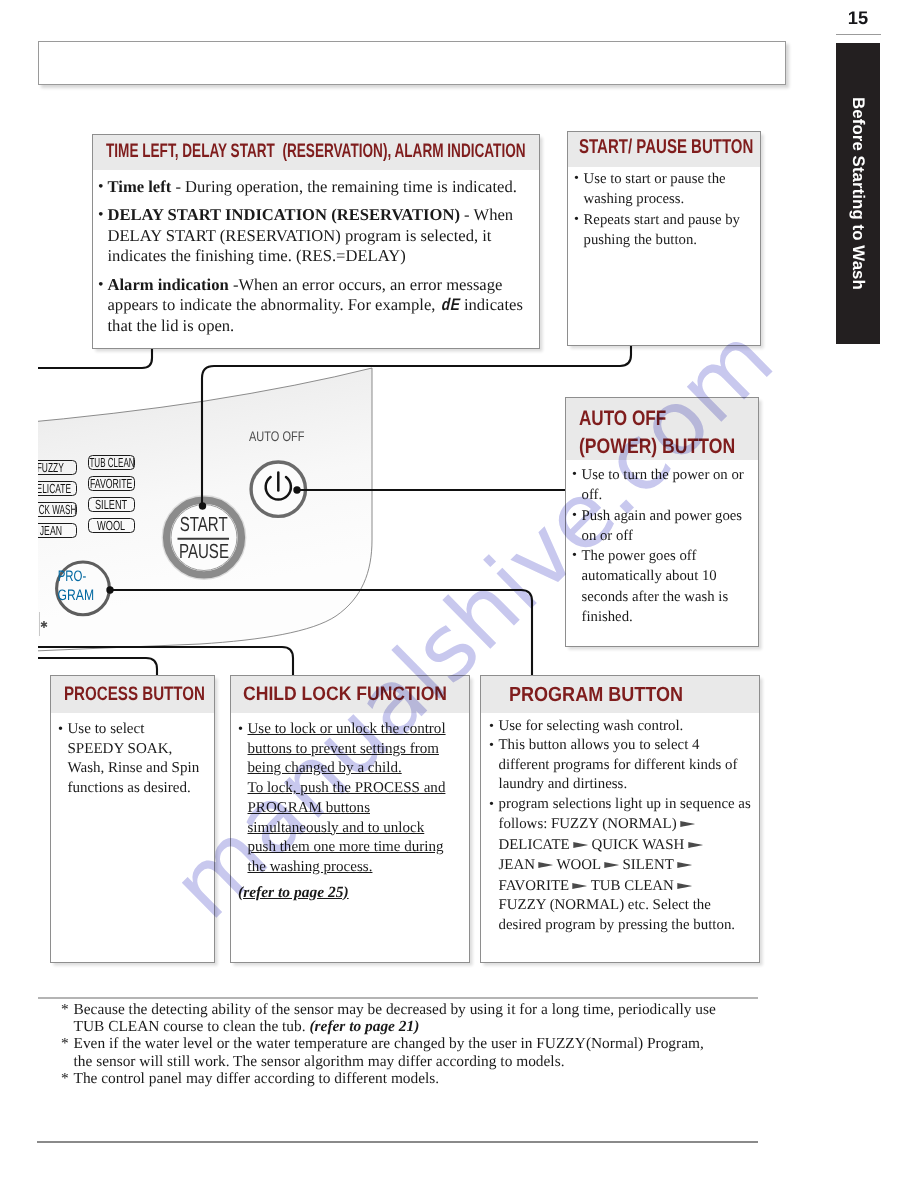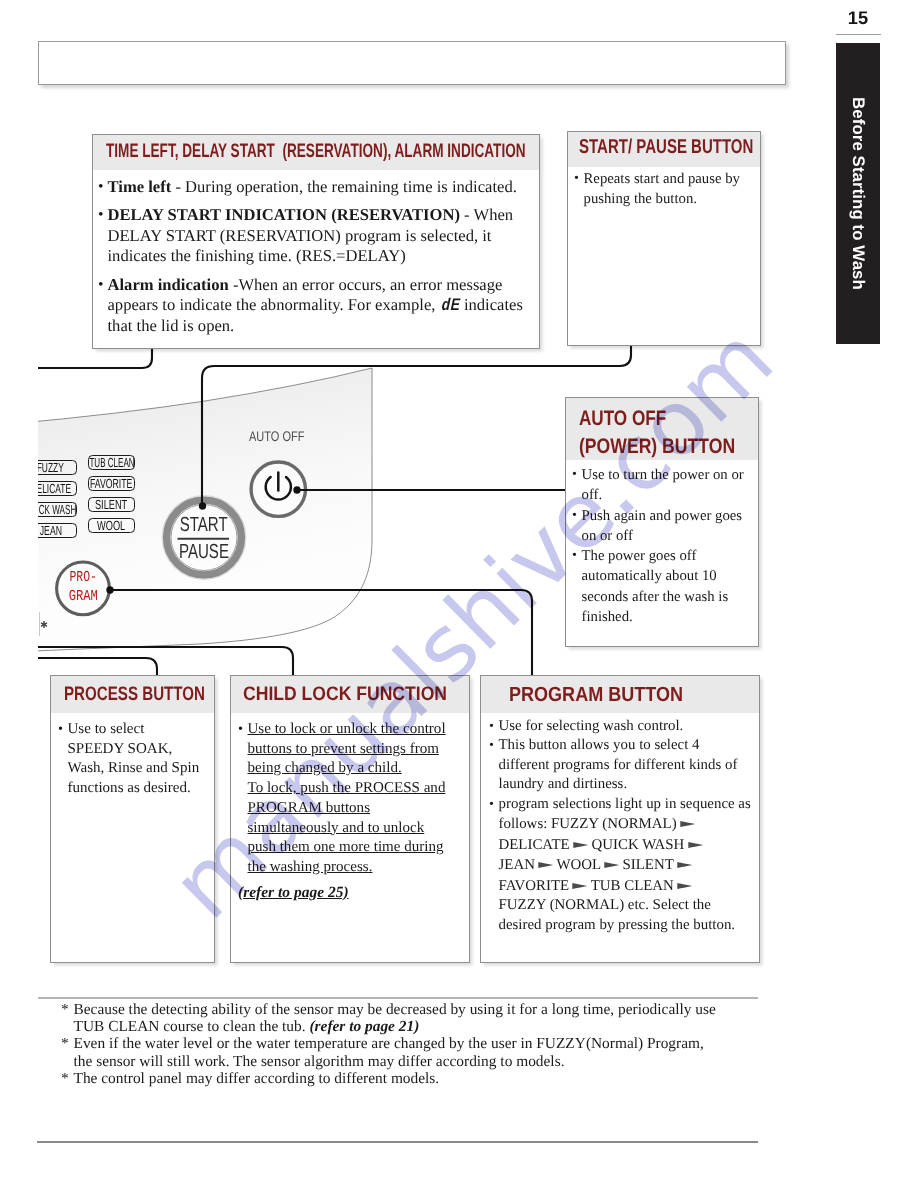--- a/index.html
+++ b/index.html
@@ -53,21 +53,21 @@
      font-family:"DejaVu Sans",sans-serif;font-weight:normal;font-size:90px;
      color:#c8c8ee;transform:rotate(-44.5deg);transform-origin:0 0;
      white-space:nowrap;letter-spacing:0px;line-height:1;mix-blend-mode:multiply;z-index:50;pointer-events:none;}
   .lbl{position:absolute;border:1.4px solid #1b1b1b;border-radius:4.5px;
       font-family:"Liberation Sans",sans-serif;font-size:13.2px;color:#111;
       display:flex;align-items:center;justify-content:center;box-sizing:border-box;
       background:transparent;white-space:nowrap;overflow:visible;line-height:1;}
   .lbl > span{display:inline-block;transform-origin:center;}
   #auto-off-text{font-family:"Liberation Sans",sans-serif;font-size:14px;color:#4d4d4d;line-height:14px;}
   #start-text{font-family:"Liberation Sans",sans-serif;color:#2d2d2d;text-align:center;}
-  #program-text{font-family:Liberation Mono, monospace;color:#b91c1c;text-align:center;}
+  #program-text{font-family:Liberation Sans, sans-serif;color:#0369a1;text-align:left;}
   .astk{font-family:"Liberation Serif",serif;font-size:9.5px;color:#4a4a4a;}
   .seg{font-family:"Liberation Sans",sans-serif;font-weight:bold;font-size:15px;
        letter-spacing:0.5px;display:inline-block;transform:skewX(-12deg) scale(0.92,1.12);
        transform-origin:center 70%;}
 </style>
 </head>
 <body>
 
 <div class="pg">
 
@@ -196,20 +196,22 @@
 that the lid is open.</span></li>
       </ul>
     </div>
   </div>
 
   <div class="abs cbox" id="box-start-pause" style="left:567px;top:131px;width:194px;height:215px;">
     <div class="hd" style="height:35px;line-height:31px;padding-left:11px;font-size:20px;">
       <span class="cnd" style="transform:scaleX(.751);">START/ PAUSE BUTTON</span></div>
     <div class="bd" style="padding:2px 2px 0 6px;font-size:14.75px;line-height:20.3px;">
       <ul class="bl">
+        <li>Use to start or pause the
+washing process.</li>
         <li>Repeats start and pause by
 pushing the button.</li>
       </ul>
     </div>
   </div>
 
   <div class="abs cbox" id="box-auto-off" style="left:565px;top:397px;width:194px;height:250px;">
     <div class="hd" style="height:62px;padding:7px 0 0 13px;font-size:21px;line-height:28px;">
       <div><span class="cnd" style="transform:scaleX(.815);">AUTO OFF</span></div>
       <div><span class="cnd" style="transform:scaleX(.838);">(POWER) BUTTON</span></div>

